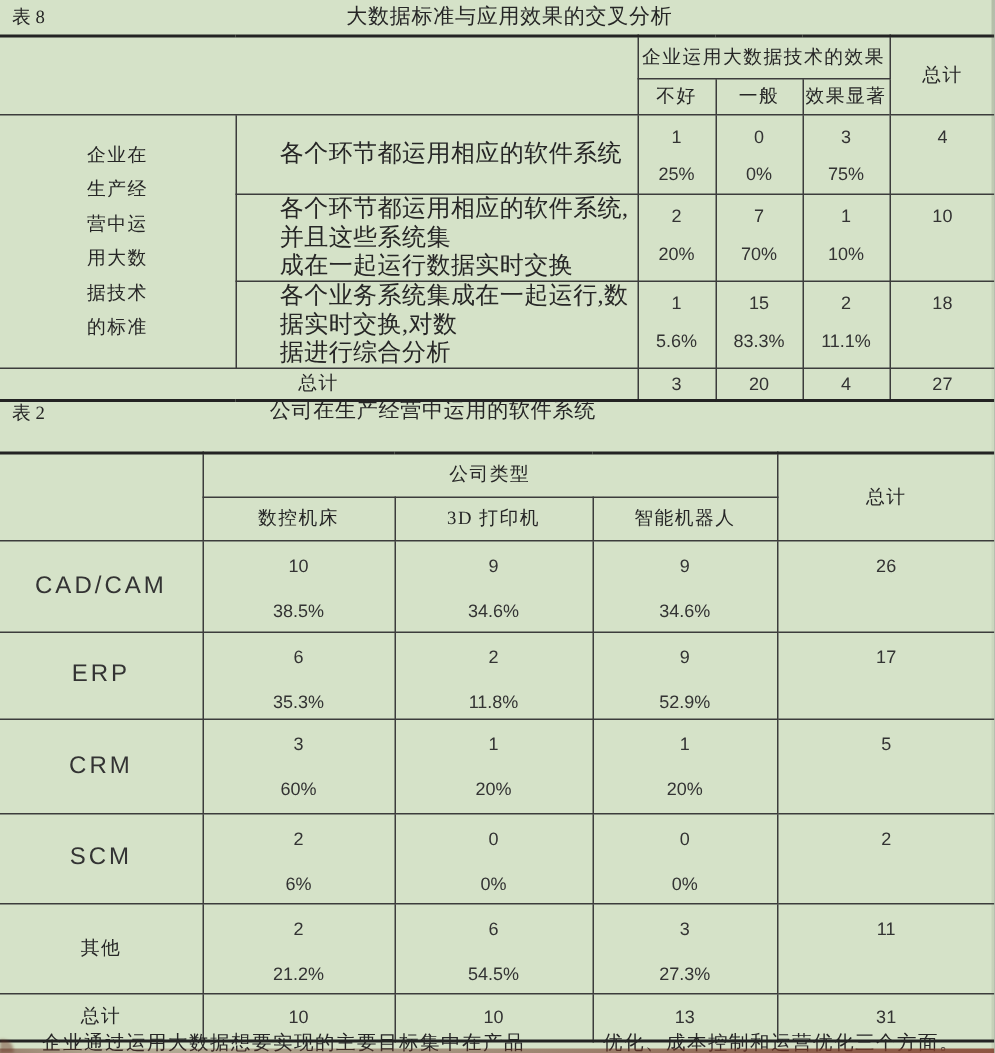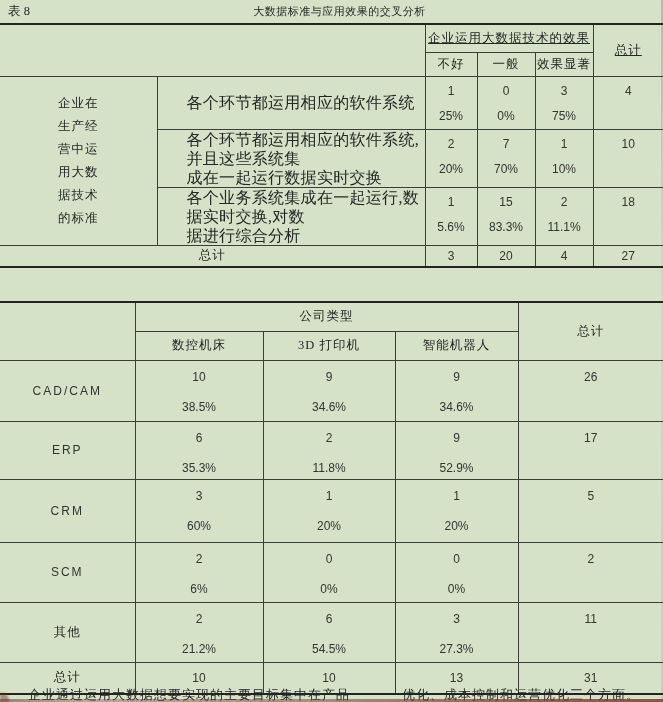--- a/index.html
+++ b/index.html
@@ -18,41 +18,41 @@
     overflow:hidden;
     font-family:"Liberation Serif", serif;
     color:var(--ink);
     margin:0 auto;
   }
   
   .cap{position:absolute;left:0;width:663px;}
   #cap1{top:0;height:23px;line-height:23px;}
   #cap2{top:262;top:262px;height:26px;line-height:26px;}
   .capL{position:absolute;left:8px;font-size:12.5px;}
-  .capT{position:absolute;left:16px;right:0;text-align:center;font-size:11px;letter-spacing:.5px;}
+  .capT{position:absolute;left:16px;right:0;text-align:center;font-size:14px;letter-spacing:.5px;}
   #cap2 .capT{right:auto;width:545px;}
   
   table{
     position:absolute;left:0;width:663px;
     border-collapse:collapse;table-layout:fixed;
     border-top:2px solid var(--line-heavy);
     border-bottom:2px solid var(--line-heavy);
   }
   #t1{top:23px;}
   #t2{top:288px;margin-top:13px;}
   td{
     border:1px solid var(--line);
     padding:0;margin:0;
     text-align:center;vertical-align:middle;
     font-size:12.5px;
     overflow:hidden;
   }
   td.no-l{border-left:none;}
   td.no-r{border-right:none;}
-  tr.h1{height:28px;text-decoration:underline;} tr.h2{height:24px;}
+  tr.h1{height:28px;} tr.h2{height:24px;}
   tr.g1{height:29px;} tr.g2{height:29px;}
   tr.d1{height:53px;} tr.d2{height:55px;} tr.d3{height:55px;}
   tr.tr1{height:22px;}
   tr.e1{height:61px;} tr.e2{height:58px;} tr.e3{height:63px;}
   tr.e4{height:60px;} tr.e5{height:60px;} tr.tr2{height:32px;}
   .vlab{
     white-space:pre-line;
     line-height:23px;
     font-size:12.5px;
     letter-spacing:1px;
@@ -70,21 +70,21 @@
   #t2 .val{padding-top:9px;}
   .cnt,.pct,.numcell,.syslab{
     font-family:"Liberation Sans", sans-serif;
     color:var(--num);
   }
   .cnt{font-size:12px;line-height:14px;}
   #t1 .cnt{margin-bottom:11px;}
   #t2 .cnt{margin-bottom:16px;}
   .pct{font-size:12px;line-height:14px;}
   .numcell{font-size:12px;}
-  .syslab{font-size:12px;letter-spacing:2px;}
+  .syslab{font-size:16px;letter-spacing:2px;}
   .hdr{letter-spacing:1px;}
   
   .footer{
     position:absolute;left:28px;top:686px;
     font-size:13px;letter-spacing:1px;
     white-space:nowrap;
   }
   .gap{display:inline-block;width:52px;}
   
   .edge-bottom{
@@ -200,20 +200,24 @@
       <tr class="tr1">
         <td colspan="2" class="no-l hdr">总计</td>
         <td class="numcell">3</td>
         <td class="numcell">20</td>
         <td class="numcell">4</td>
         <td class="numcell no-r">27</td>
       </tr>
     </tbody>
   </table>
 
+  <div class="cap" id="cap2">
+    <span class="capL">表 2</span>
+    <span class="capT">公司在生产经营中运用的软件系统</span>
+  </div>
 
   <table id="t2">
     <colgroup>
       <col style="width:135px">
         <col style="width:128px">
         <col style="width:132px">
       <col style="width:123px">
         <col style="width:145px">
     </colgroup>
     <tbody>

